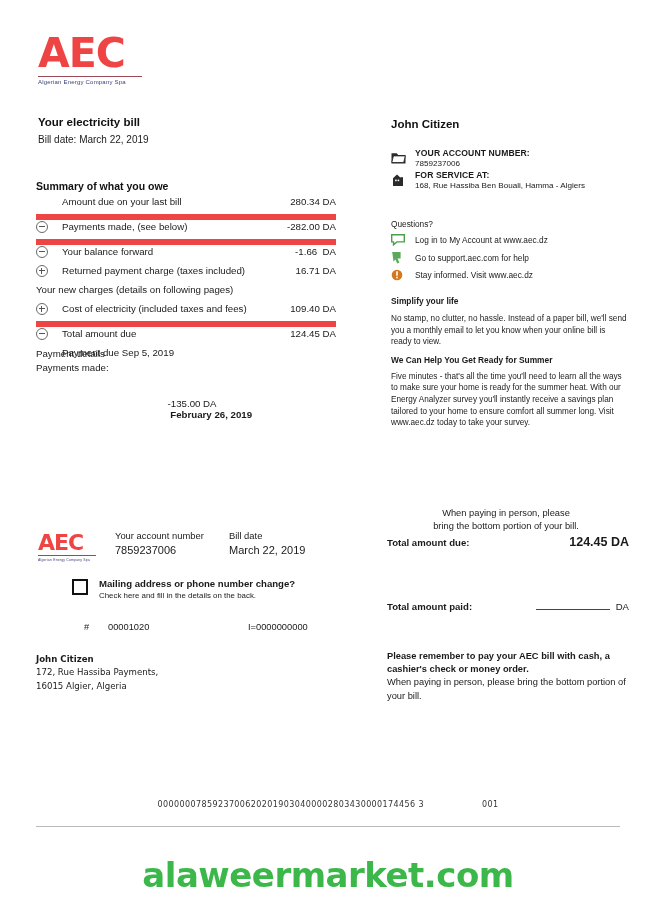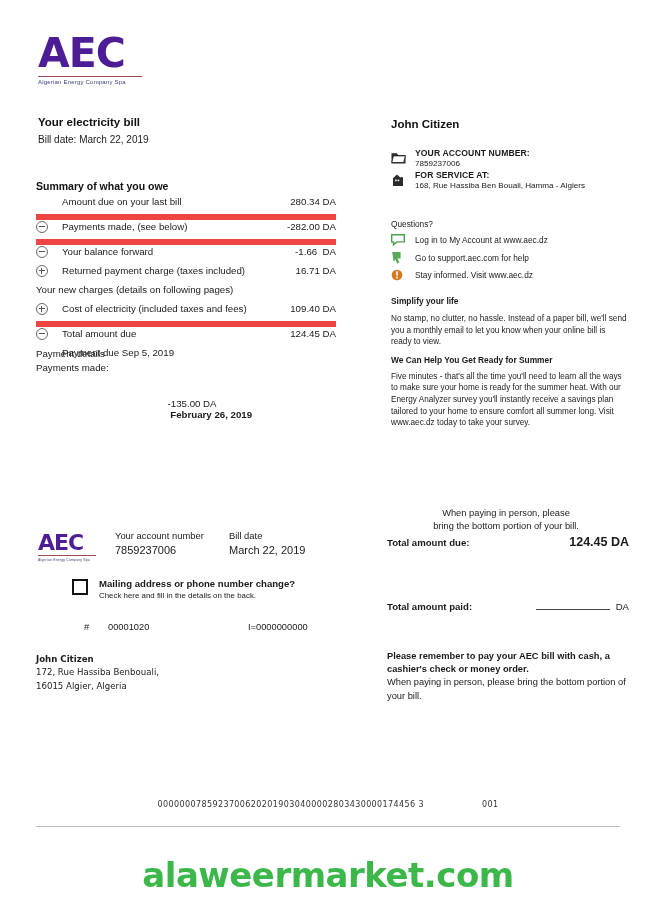--- a/index.html
+++ b/index.html
@@ -20,21 +20,21 @@
     position: absolute;
     inset: 0;
     background: #ffffff;
   }
 
   
   .logo-block { position: absolute; }
   .logo-word {
     font-family: "DejaVu Sans", sans-serif;
     font-weight: bold;
-    color: #4c1d95;
+    color: #ef4444;
     letter-spacing: -1px;
     line-height: 1;
   }
   .logo-rule {
     border-top: 1px solid #9a4a55;
     margin-top: 2px;
   }
   .logo-tag {
     font-size: 5.5px;
     color: #3b3f7a;
@@ -386,21 +386,21 @@
   </div>
 
   <div class="codes">
     <div class="hash">#</div>
     <div class="c1">00001020</div>
     <div class="c2">I=0000000000</div>
   </div>
 
   <div class="addr">
     <div class="nm">John Citizen</div>
-    <div>172, Rue Hassiba Benbouali,</div>
+    <div>172, Rue Hassiba Payments,</div>
     <div>16015 Algier, Algeria</div>
   </div>
 
   <div class="stub-note">
     <div>When paying in person, please</div>
     <div>bring the bottom portion of your bill.</div>
   </div>
 
   <div class="stub-line" id="stub-total">
     <div class="k">Total amount due:</div>

